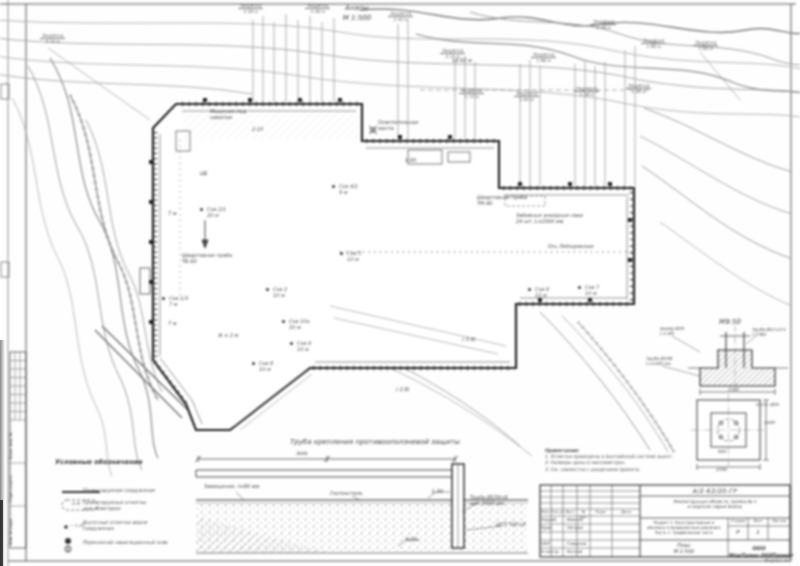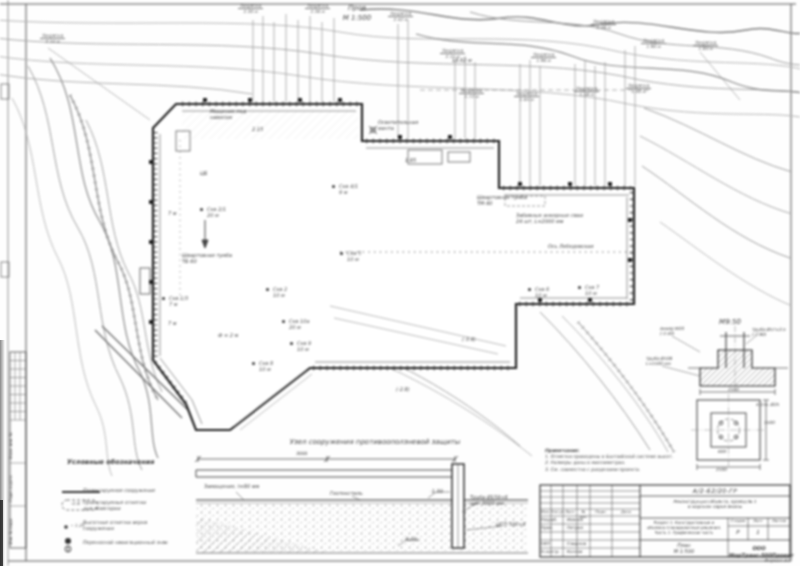--- a/index.html
+++ b/index.html
@@ -14,21 +14,21 @@
   .callout{position:absolute;font:italic 4.3px "DejaVu Sans",sans-serif;color:#555;text-align:center;line-height:1.25;}
   .c-t{display:block;border-bottom:.5px solid #777;padding:0 2px;}
   .c-v{display:block;}
   .bh{position:absolute;font:italic 5px "DejaVu Sans",sans-serif;color:#4a4a4a;line-height:1.2;padding-left:7px;}
   .bh-dot{position:absolute;left:0;top:2px;width:3px;height:3px;background:#333;border-radius:50%;}
   .bh span{display:block;}
   .page-title{position:absolute;left:322px;top:4px;width:70px;text-align:center;
       font:italic 7px "DejaVu Sans",sans-serif;color:#444;white-space:pre-line;line-height:1.4;}
   .det-title{position:absolute;text-align:center;font:italic 7px "DejaVu Sans",sans-serif;color:#3d3d3d;white-space:pre-line;line-height:1.3;}
   .legend{position:absolute;left:55px;top:458px;width:180px;}
-  .legend-title{font:italic bold 6.5px "DejaVu Sans",sans-serif;color:#333;margin-left:12px;}
+  .legend-title{font:italic bold 6.5px "DejaVu Sans",sans-serif;color:#333;}
   .legend-item-label{position:absolute;left:83px;width:95px;font:italic 4.8px "DejaVu Sans",sans-serif;color:#444;white-space:pre-line;line-height:1.2;}
   .legend-sym-text{position:absolute;font:italic 4.5px "DejaVu Sans",sans-serif;color:#555;}
   .notes{position:absolute;left:545px;top:448px;width:160px;font:italic 4.6px "DejaVu Sans",sans-serif;color:#444;line-height:1.35;}
   .tb-text{position:absolute;text-align:center;font:italic 4.3px "DejaVu Sans",sans-serif;color:#333;white-space:pre-line;line-height:1.25;}
   .tb-code{font-size:6px;letter-spacing:.5px;}
   .tb-company{font-weight:bold;font-size:5.2px;}
   .tb-val{font-size:5.5px;}
   .tb-h{font-size:3.8px;color:#444;}
   .sig-role{position:absolute;left:541px;width:24px;font:italic 4.2px "DejaVu Sans",sans-serif;color:#333;}
   .sig-name{position:absolute;left:567px;width:24px;font:italic 4.2px "DejaVu Sans",sans-serif;color:#333;}
@@ -218,21 +218,21 @@
       <path d="M728,518 V557 M748,518 V540 M768,518 V540 M728,526 H790" stroke-width="0.6"></path>
     </g>
 
     <g fill="none" stroke="#555">
       <rect x="10" y="352" width="16" height="196" stroke-width="0.9"></rect>
       <path d="M15,352 V420 M20,352 V420" stroke-width="0.5"></path>
       <path d="M10,360.5 H26 M10,369 H26 M10,377.5 H26 M10,386 H26 M10,394.5 H26 M10,403 H26 M10,411.5 H26 M10,420 H26 M10,463 H26 M10,506 H26" stroke-width="0.5"></path>
     </g>
   </svg>
 
-  <div class="page-title">Пров
+  <div class="page-title">Анапы
 М 1:500</div>
 
   <div class="ov">
 
       <div class="callout" style="left: 40px; top: 33px;">
         <span class="c-t">Закрепка</span>
         <span class="c-v">2.14 м</span>
       </div>
 
       <div class="callout" style="left: 238px; top: 3px;">
@@ -390,21 +390,21 @@
 
       <div class="lbl" style="left: 396px; top: 386px;">(-2.8)</div>
 
       <div class="lbl" style="left: 462px; top: 336px;">(-3.4)</div>
 
       <div class="lbl" style="left: 452px; top: 57px;">18.62 м</div>
 
       <div class="lbl" style="left: 218px; top: 332px;">Ф = 2 м</div>
     </div>
 
-  <div class="det-title" style="left:250px;top:438px;width:250px;">Узел сооружения противооползневой защиты</div>
+  <div class="det-title" style="left:250px;top:438px;width:250px;">Труба крепления противооползневой защиты</div>
   <div class="lbl" style="left:296px;top:451px;font-size:4.5px;">3000</div>
   <div class="ov">
 
       <div class="lbl" style="left: 204px; top: 483px;">Замощение, t=80 мм</div>
 
       <div class="lbl" style="left: 330px; top: 490px;">Геотекстиль</div>
 
       <div class="lbl" style="left: 430px; top: 488px;">-1.30</div>
 
       <div class="lbl" style="left: 470px; top: 494px;">Труба Ø159×6

